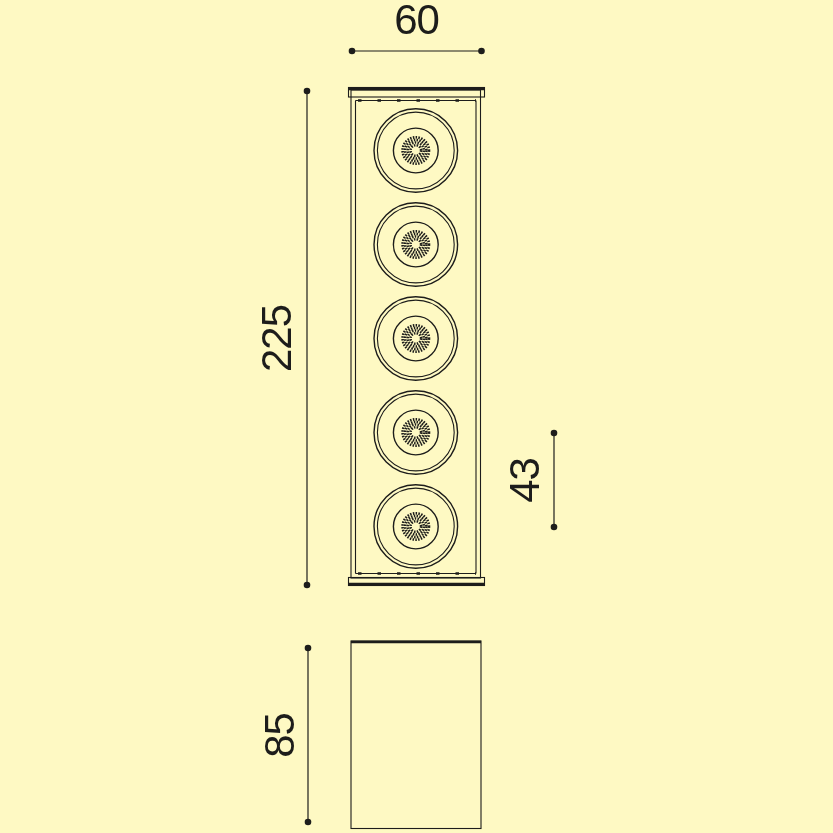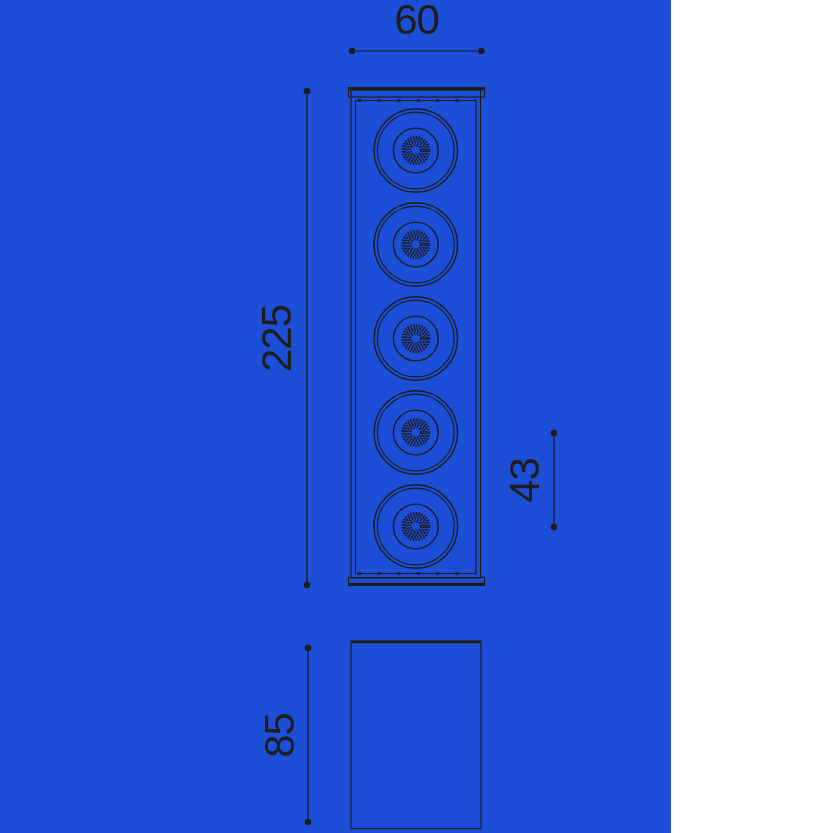--- a/index.html
+++ b/index.html
@@ -2,23 +2,23 @@
 <html><head>
 <meta charset="utf-8">
 <style>
   html, body {
     margin: 0;
     padding: 0;
     background: #ffffff;
   }
   .canvas {
     position: relative;
-    width: 671px;
+    width: 833px;
     height: 833px;
-    background: #1d4ed8;
+    background: #fef9c3;
     overflow: hidden;
     text-align: right;
   }
   svg {
     display: block;
   }
   .dim-text {
     font-family: "Liberation Sans", "DejaVu Sans", sans-serif;
     font-size: 42px;
     font-weight: 400;

